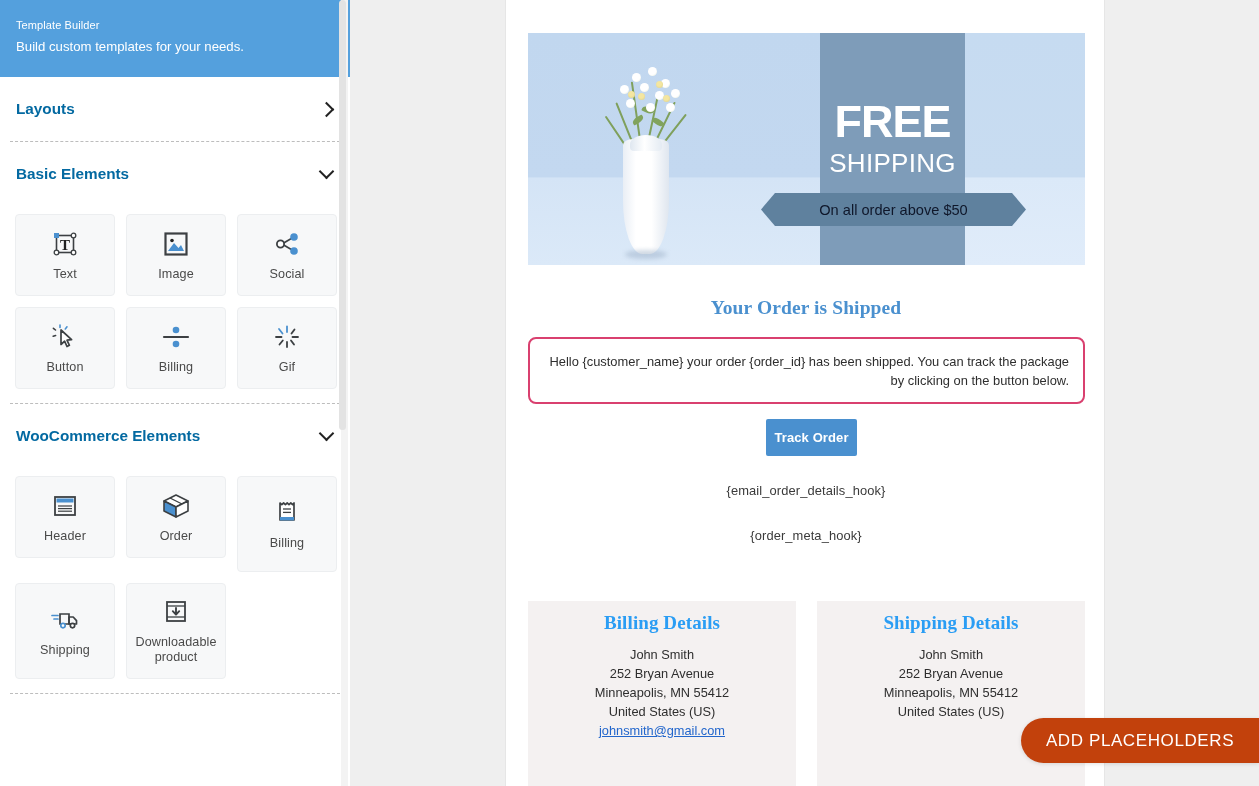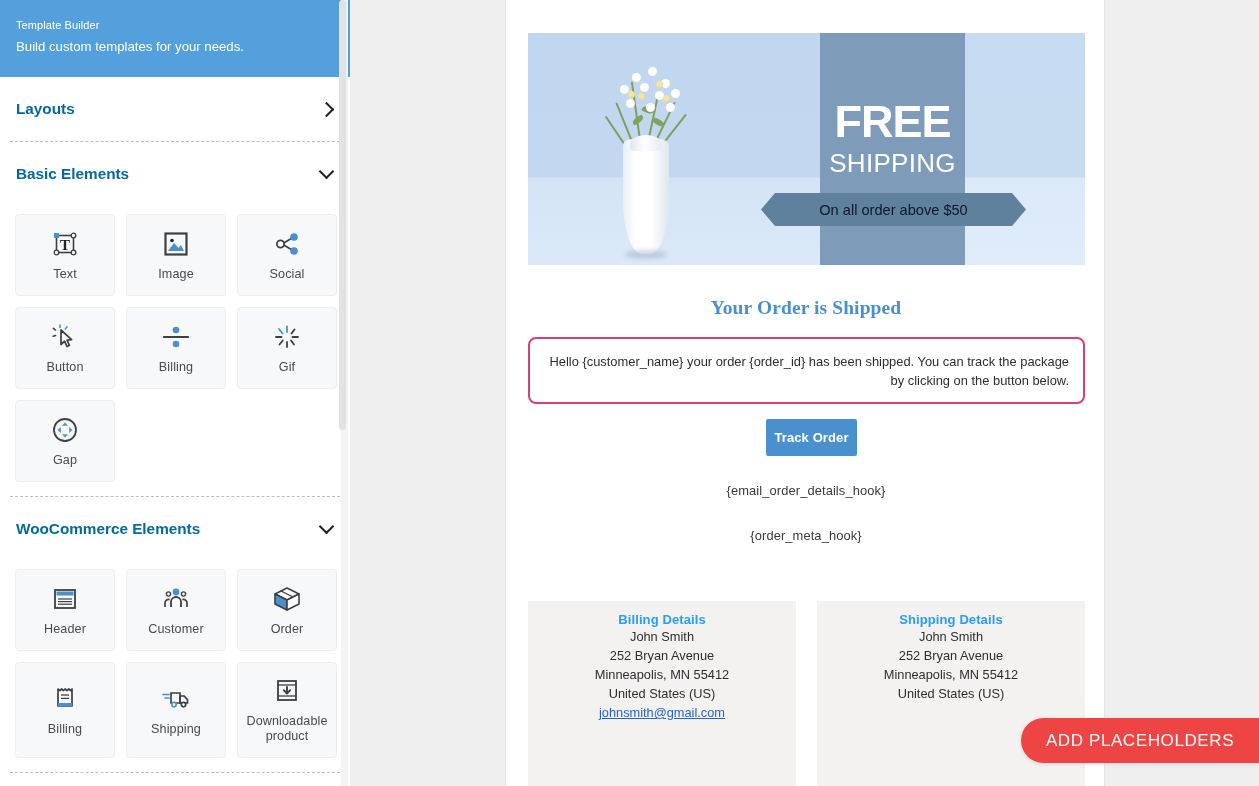--- a/index.html
+++ b/index.html
@@ -166,33 +166,33 @@
   #hook2 { top:528px; }
 
   
   .detail-card {
     position:absolute; top:601px; width:268px; height:185px;
     background:#f4f1f1; padding-top:11px;
   }
   #billing-card  { left:22px; }
   #shipping-card { left:311px; }
   .dc-title {
-    text-align:center; font-size:13px; font-weight:bold; color:#2a9df4;
-    letter-spacing:.1px; 
-    font-family:Liberation Sans, sans-serif;
+    text-align:center; font-size:19px; font-weight:bold; color:#2a9df4;
+    letter-spacing:.1px; margin-bottom:11px;
+    font-family:Liberation Serif, serif;
   }
   .dc-line {
     text-align:center; font-size:12.8px; line-height:19px; color:#2e2e2e;
   }
   .dc-email { color:#2266cc; text-decoration:underline; }
 
   
   #add-ph {
     position:absolute; left:1021px; top:718px; width:238px; height:45px;
-    background:#ef4444; border:none; border-top-left-radius:24px; border-bottom-left-radius:24px;
+    background:#c2410c; border:none; border-top-left-radius:24px; border-bottom-left-radius:24px;
     color:#ffffff; font-size:17px; letter-spacing:.6px;
     display:flex; align-items:center; justify-content:center;
     cursor:pointer; font-family:"Liberation Sans", sans-serif;
     box-shadow: 0 1px 4px rgba(0,0,0,.12);
   }
 </style>
 </head>
 <body>
 
 <div id="app">
@@ -290,32 +290,20 @@
               <line x1="25" y1="13" x2="19.5" y2="13" stroke="#3c4043" stroke-width="1.8"></line>
               <line x1="6.5" y1="20.5" x2="9.8" y2="16.5" stroke="#3c4043" stroke-width="1.8"></line>
               <line x1="21" y1="20.5" x2="18" y2="16.5" stroke="#3c4043" stroke-width="1.8"></line>
               <line x1="14" y1="23" x2="14" y2="18" stroke="#3c4043" stroke-width="1.8"></line>
             </g>
           </svg>
         </span>
         <span class="cap">Gif</span>
       </div>
 
-      <div class="el-card">
-        <span class="ic">
-          <svg width="28" height="28" viewBox="0 0 28 28">
-            <circle cx="14" cy="14" r="11" fill="none" stroke="#3c4043" stroke-width="1.8"></circle>
-            <path d="M14 6.5 l3 3.3 h-6 Z" fill="#4a90cf"></path>
-            <path d="M14 21.5 l3 -3.3 h-6 Z" fill="#4a90cf"></path>
-            <path d="M6.5 14 l3.3 -3 v6 Z" fill="#4a90cf"></path>
-            <path d="M21.5 14 l-3.3 -3 v6 Z" fill="#4a90cf"></path>
-          </svg>
-        </span>
-        <span class="cap">Gap</span>
-      </div>
     </div>
 
     <div class="divider"></div>
 
     <div class="section-head">
       <span class="label">WooCommerce Elements</span>
       <span class="chev down"></span>
     </div>
 
     <div class="el-grid">
@@ -328,33 +316,20 @@
             <g stroke="#3c4043" stroke-width="1.2">
               <line x1="7" y1="13" x2="21" y2="13"></line>
               <line x1="7" y1="15.6" x2="21" y2="15.6"></line>
               <line x1="7" y1="18.2" x2="21" y2="18.2"></line>
             </g>
           </svg>
         </span>
         <span class="cap">Header</span>
       </div>
 
-      <div class="el-card">
-        <span class="ic">
-          <svg width="30" height="26" viewBox="0 0 30 26">
-            <circle cx="15" cy="6" r="3.4" fill="#4a90cf"></circle>
-            <circle cx="7.5" cy="8" r="2.1" fill="none" stroke="#3c4043" stroke-width="1.4"></circle>
-            <circle cx="22.5" cy="8" r="2.1" fill="none" stroke="#3c4043" stroke-width="1.4"></circle>
-            <path d="M10 21 v-5 a5 5 0 0 1 10 0 v5" fill="none" stroke="#3c4043" stroke-width="1.8"></path>
-            <path d="M4 21 v-4 a3.6 3.6 0 0 1 4.6 -3.4" fill="none" stroke="#3c4043" stroke-width="1.7"></path>
-            <path d="M26 21 v-4 a3.6 3.6 0 0 0 -4.6 -3.4" fill="none" stroke="#3c4043" stroke-width="1.7"></path>
-          </svg>
-        </span>
-        <span class="cap">Customer</span>
-      </div>
 
       <div class="el-card">
         <span class="ic">
           <svg width="30" height="28" viewBox="0 0 30 28">
             <path d="M15 3 L27 9 L15 15 L3 9 Z" fill="#ffffff" stroke="#3c4043" stroke-width="1.6" stroke-linejoin="round"></path>
             <path d="M3 9 L3 19 L15 25 L15 15 Z" fill="#4a90cf" stroke="#3c4043" stroke-width="1.6" stroke-linejoin="round"></path>
             <path d="M27 9 L27 19 L15 25 L15 15 Z" fill="#ffffff" stroke="#3c4043" stroke-width="1.6" stroke-linejoin="round"></path>
             <line x1="9" y1="6" x2="21" y2="12" stroke="#3c4043" stroke-width="1.3"></line>
           </svg>
         </span>

